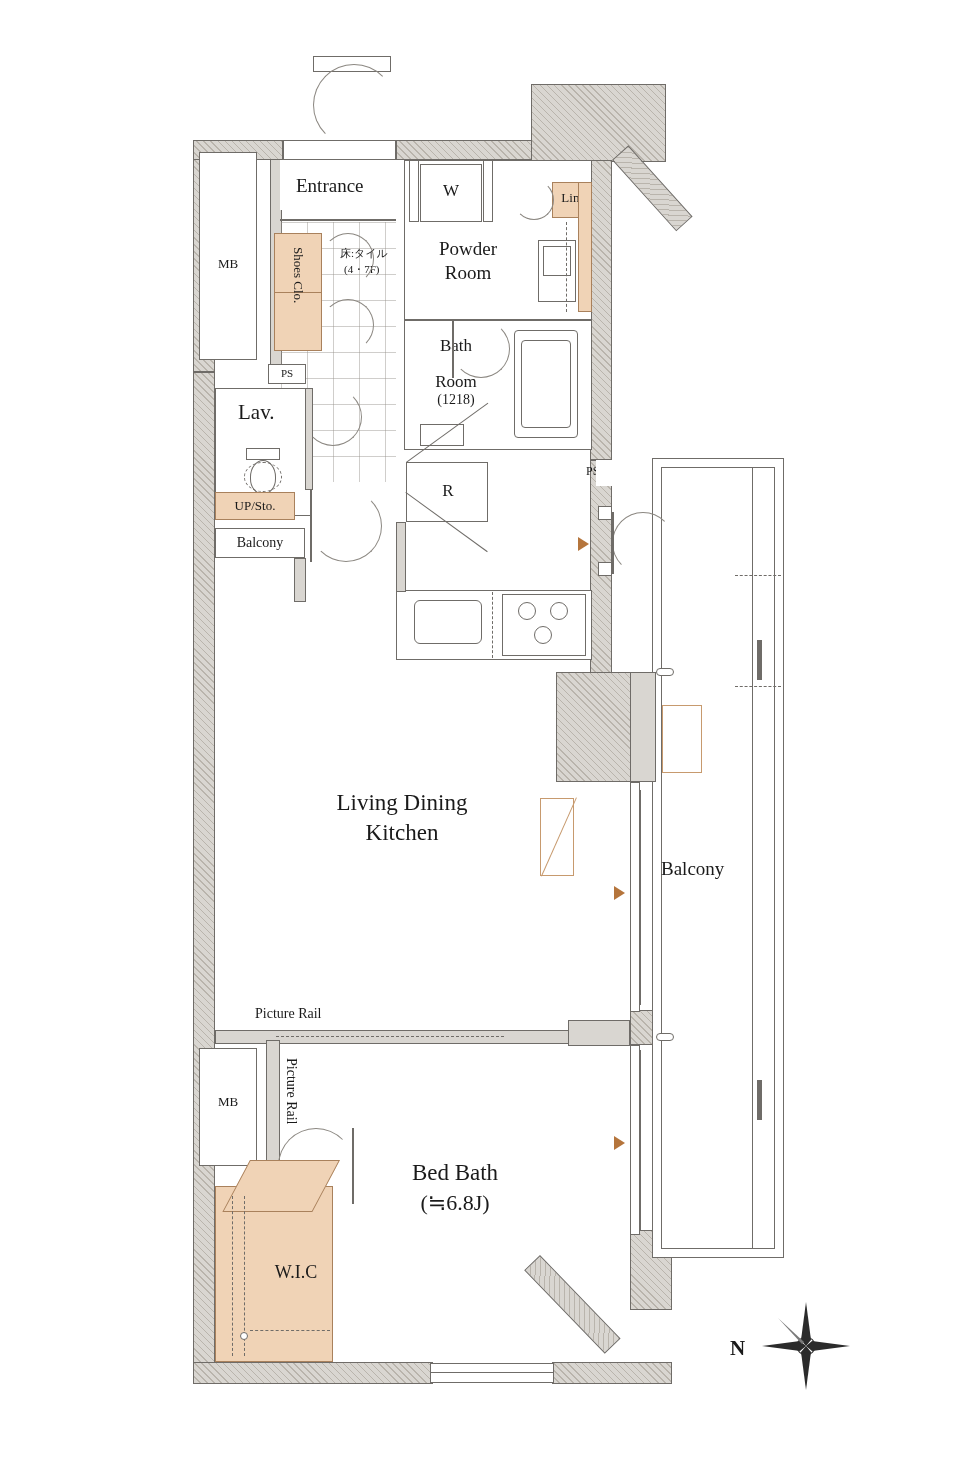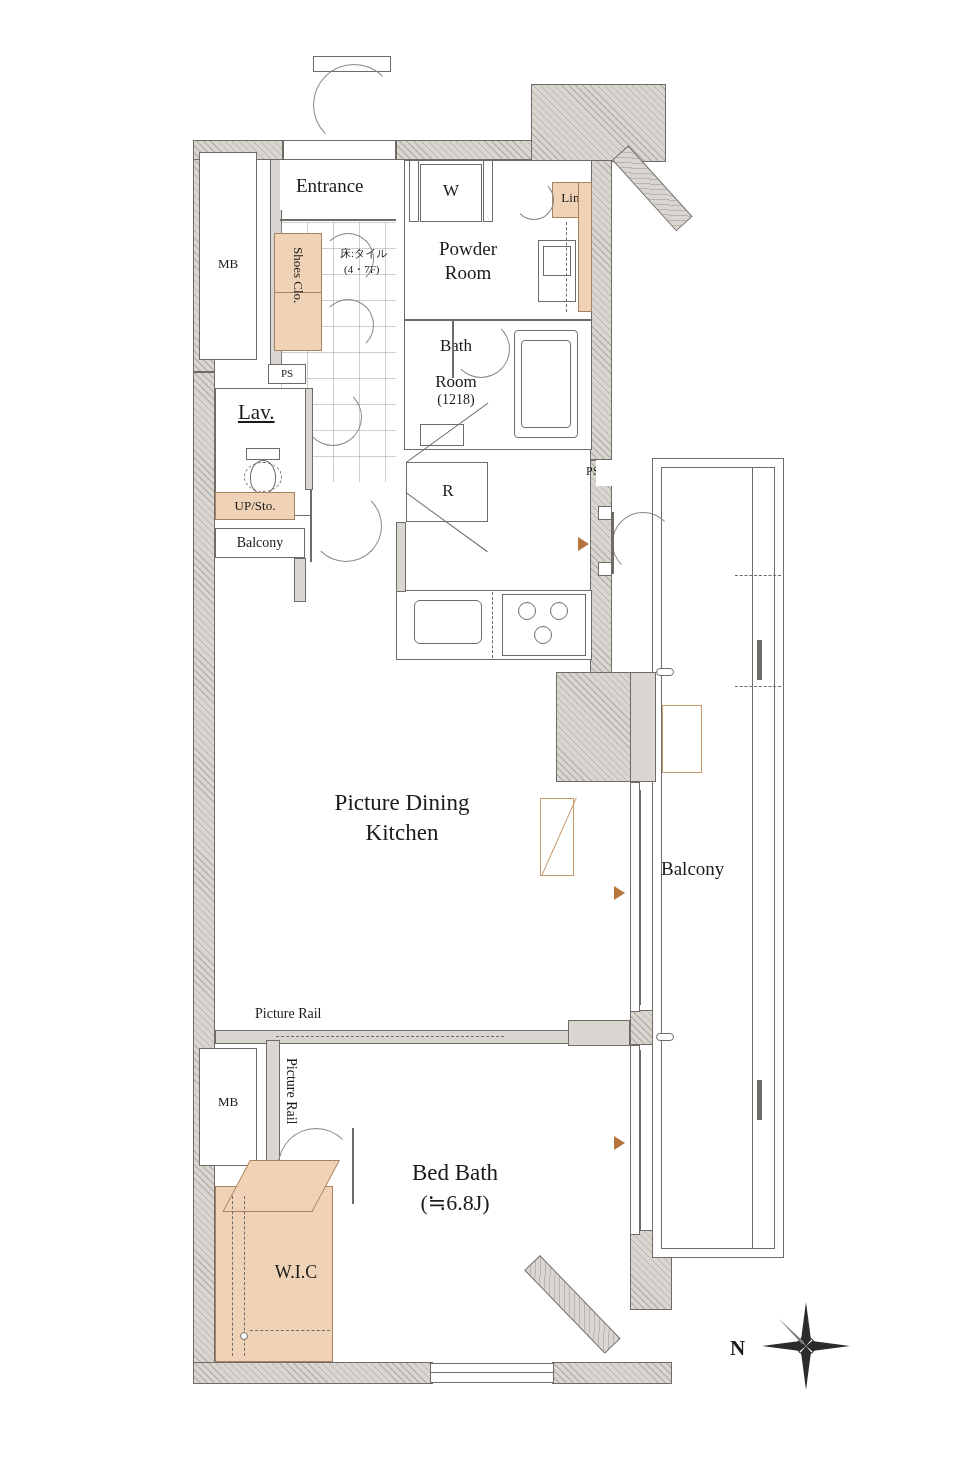--- a/index.html
+++ b/index.html
@@ -116,21 +116,21 @@
   <div class="thin" style="left:514px;top:330px;width:64px;height:108px;border-radius:4px;"></div>
   <div class="thin" style="left:521px;top:340px;width:50px;height:88px;border-radius:4px;"></div>
   <div class="lbl ctr" style="left:404px;top:336px;width:104px;font-size:17px;">Bath</div>
   <div class="lbl ctr" style="left:404px;top:372px;width:104px;font-size:17px;">Room</div>
   <div class="lbl ctr" style="left:404px;top:392px;width:104px;font-size:14px;">(1218)</div>
   <div class="thin" style="left:420px;top:424px;width:44px;height:22px;"></div>
   <div class="door-arc" style="left:452px;top:320px;width:58px;height:58px;border-left-color:transparent;border-top-color:transparent;"></div>
   <div class="line" style="left:452px;top:320px;width:2px;height:58px;"></div>
 
   <div class="thin" style="left:215px;top:388px;width:96px;height:128px;"></div>
-  <div class="lbl" style="left:238px;top:400px;font-size:21px;text-decoration:underline;">Lav.</div>
+  <div class="lbl" style="left:238px;top:400px;font-size:21px;">Lav.</div>
   <div class="thin" style="left:246px;top:448px;width:34px;height:12px;"></div>
   <div class="thin" style="left:250px;top:460px;width:26px;height:34px;border-radius:50% 50% 45% 45%;"></div>
   <div class="dash" style="left:244px;top:462px;width:38px;height:30px;border-radius:50%;"></div>
   <div class="line" style="left:305px;top:388px;width:6px;height:100px;background:#d9d6d1;border:1px solid #6f6c68;"></div>
   <div class="door-arc" style="left:304px;top:388px;width:58px;height:58px;border-left-color:transparent;border-top-color:transparent;"></div>
 
   <div class="tan" style="left:215px;top:492px;width:80px;height:28px;"></div>
   <div class="lbl ctr" style="left:215px;top:498px;width:80px;font-size:13px;">UP/Sto.</div>
 
   <div class="thin" style="left:215px;top:528px;width:90px;height:30px;"></div>
@@ -155,21 +155,21 @@
 
   <div class="thin" style="left:396px;top:590px;width:196px;height:70px;"></div>
   <div class="thin" style="left:414px;top:600px;width:68px;height:44px;border-radius:6px;"></div>
   <div class="dash" style="left:492px;top:592px;width:1px;height:66px;border-width:0 0 0 1px;"></div>
   <div class="thin" style="left:502px;top:594px;width:84px;height:62px;"></div>
   <div class="thin" style="left:518px;top:602px;width:18px;height:18px;border-radius:50%;"></div>
   <div class="thin" style="left:550px;top:602px;width:18px;height:18px;border-radius:50%;"></div>
   <div class="thin" style="left:534px;top:626px;width:18px;height:18px;border-radius:50%;"></div>
   <div class="line" style="left:396px;top:522px;width:8px;height:68px;background:#d9d6d1;border:1px solid #6f6c68;"></div>
 
-  <div class="lbl ctr" style="left:272px;top:790px;width:260px;font-size:23px;">Picture Dining</div>
+  <div class="lbl ctr" style="left:272px;top:790px;width:260px;font-size:23px;">Living Dining</div>
   <div class="lbl ctr" style="left:272px;top:820px;width:260px;font-size:23px;">Kitchen</div>
   <div class="tanline" style="left:540px;top:798px;width:34px;height:78px;"></div>
   <div class="line" style="left:541px;top:876px;width:86px;height:1px;background:#c79a6e;transform:rotate(-66deg);transform-origin:0 0;"></div>
 
   <div class="thin" style="left:215px;top:1030px;width:355px;height:14px;background:#d9d6d1;border-color:#6f6c68;"></div>
   <div class="dash" style="left:276px;top:1036px;width:228px;height:1px;border-width:0 0 1px 0;"></div>
   <div class="lbl" style="left:255px;top:1006px;font-size:14px;">Picture Rail</div>
   <div class="vtext" style="left:283px;top:1058px;font-size:14px;">Picture Rail</div>
   <div class="dash" style="left:278px;top:1050px;width:1px;height:130px;border-width:0 0 0 1px;"></div>
   <div class="line" style="left:266px;top:1040px;width:12px;height:150px;background:#d9d6d1;border:1px solid #6f6c68;"></div>

